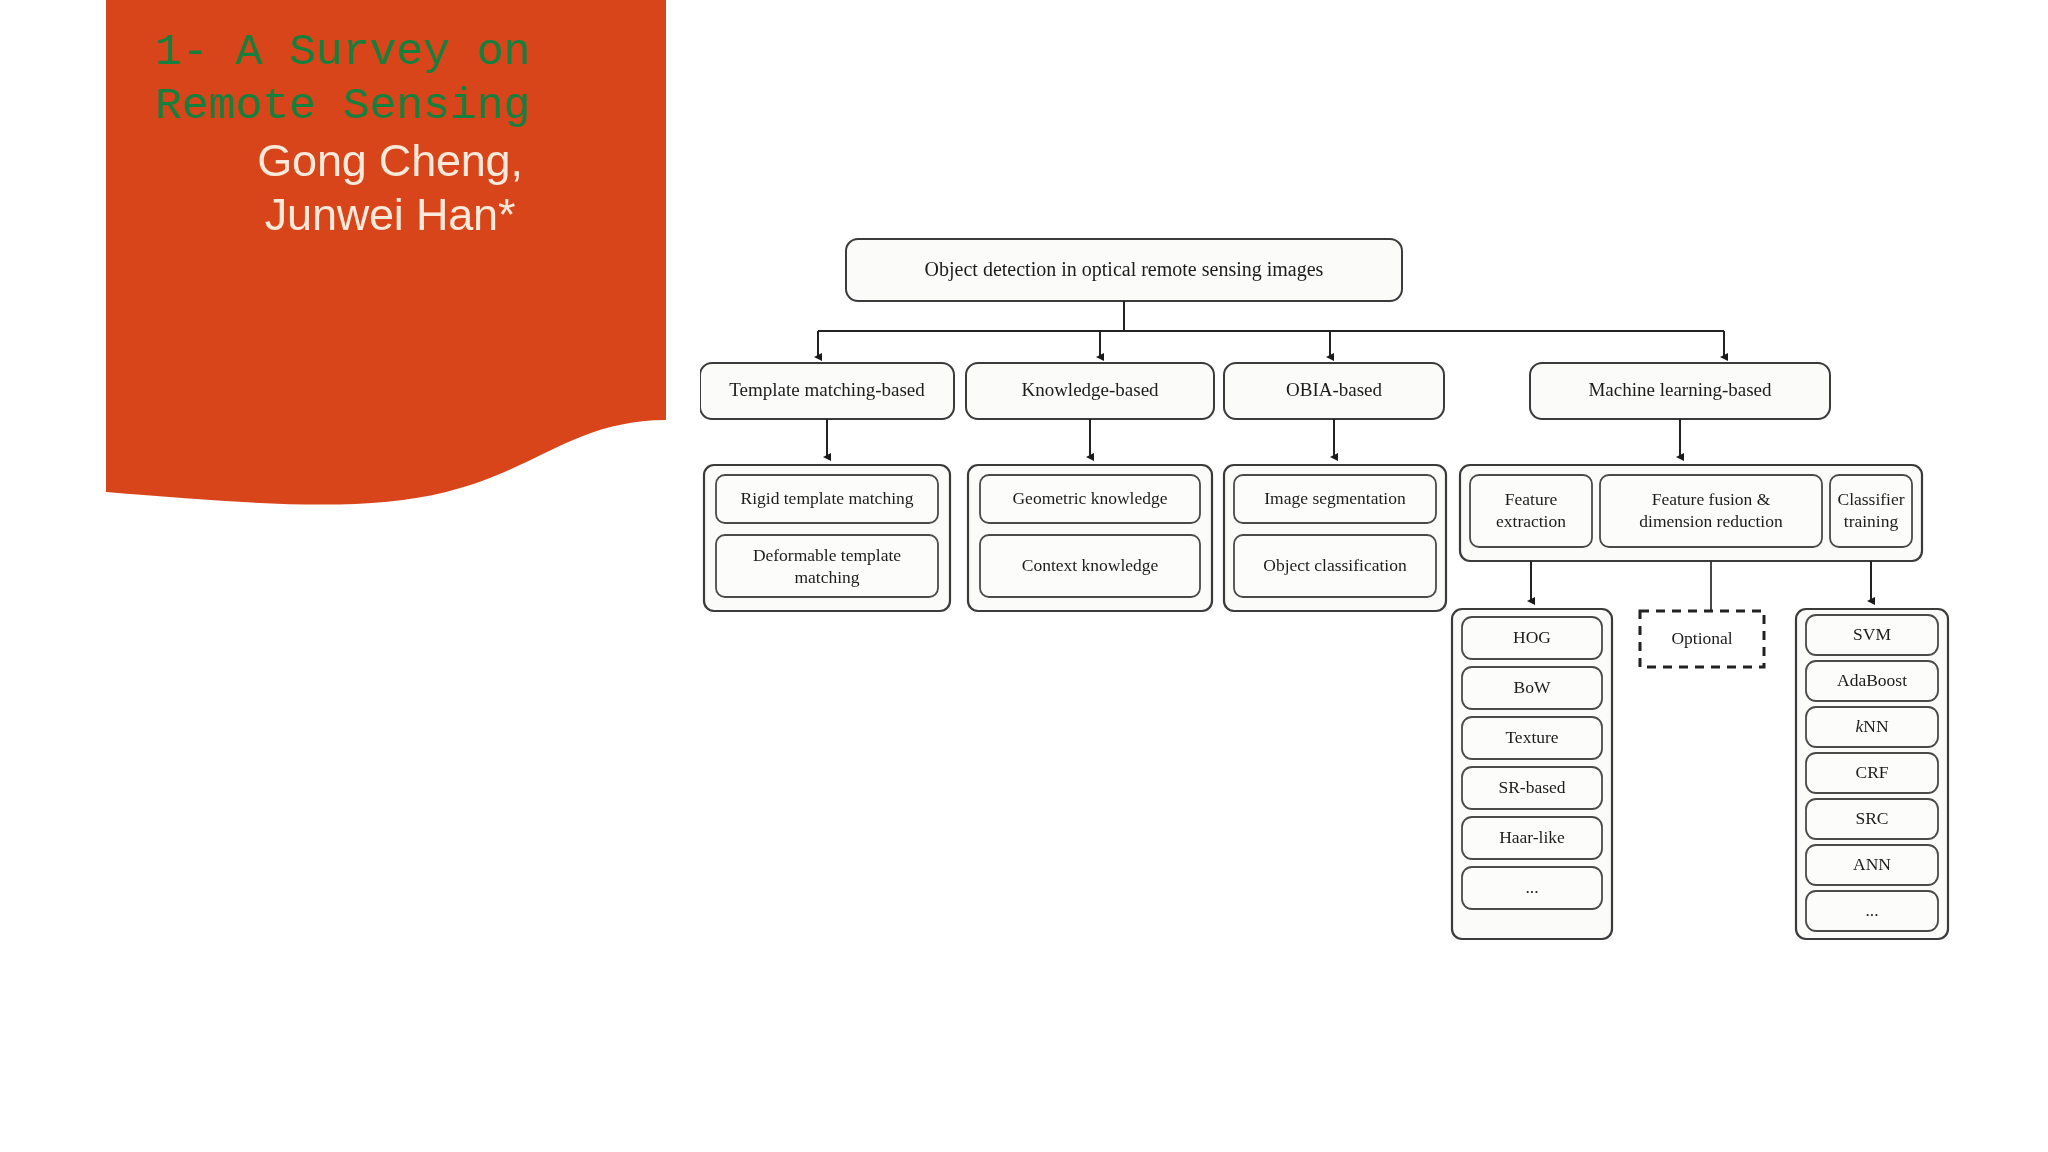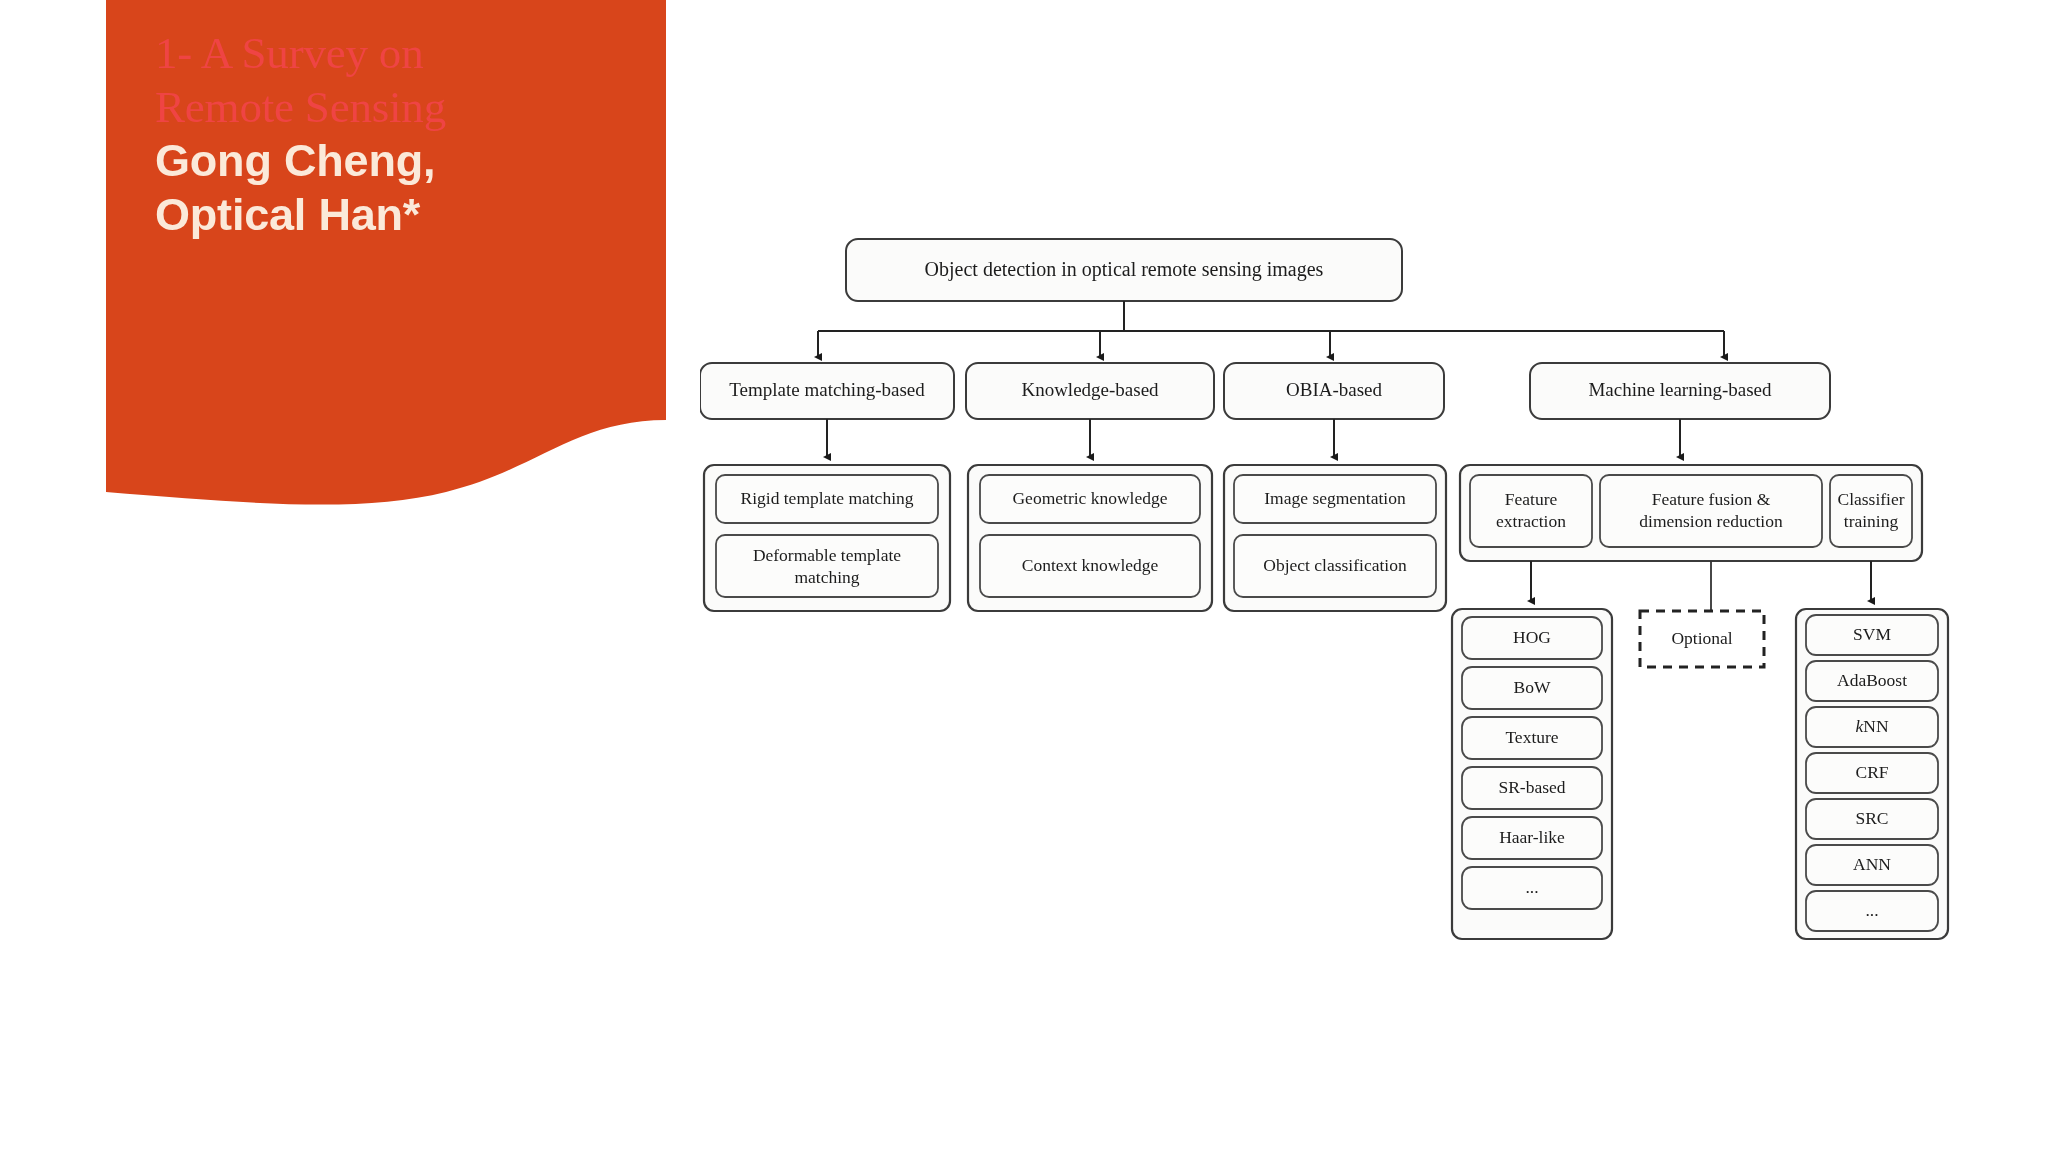--- a/index.html
+++ b/index.html
@@ -39,36 +39,37 @@
     height: 560px;
     display: block;
   }
   #title-text-block {
     position: absolute;
     left: 49px;
     top: 26px;
     width: 470px;
   }
   .title-line {
-    color: #ef4444;
-    font-family: Liberation Serif, serif;
+    color: #15803d;
+    font-family: Liberation Mono, monospace;
     font-weight: 400;
     font-size: 45px;
     line-height: 54px;
     letter-spacing: -0.2px;
     white-space: nowrap;
   }
   .subtitle-line {
     color: #fbe9d9;
     font-family: "Liberation Sans", sans-serif;
-    font-weight: 700;
+    font-weight: 400;
     font-size: 45px;
     line-height: 54px;
     letter-spacing: -0.2px;
     white-space: nowrap;
+    text-align: center;
   }
 
   
   #figure {
     position: absolute;
     left: 700px;
     top: 217px;
     width: 1280px;
     height: 740px;
   }
@@ -140,21 +141,21 @@
 
   <div id="title-banner">
     <svg viewBox="0 0 560 560" xmlns="http://www.w3.org/2000/svg">
       <path d="M0,0 L560,0 L560,420 C470,420 430,470 340,492 C255,513 150,504 0,492 Z" fill="#d8451b"></path>
     </svg>
 
     <div id="title-text-block">
       <div class="title-line">1- A Survey on</div>
       <div class="title-line">Remote Sensing</div>
       <div class="subtitle-line">Gong Cheng,</div>
-      <div class="subtitle-line">Optical Han*</div>
+      <div class="subtitle-line">Junwei Han*</div>
     </div>
   </div>
 
   <div id="figure">
     <svg viewBox="0 0 1280 740" xmlns="http://www.w3.org/2000/svg">
 
       <defs>
         <marker id="arrow" markerWidth="10" markerHeight="10" refX="5" refY="5" orient="auto" markerUnits="userSpaceOnUse">
           <path d="M1,1 L9,1 L5,9 Z" fill="#1a1a1a"></path>
         </marker>

